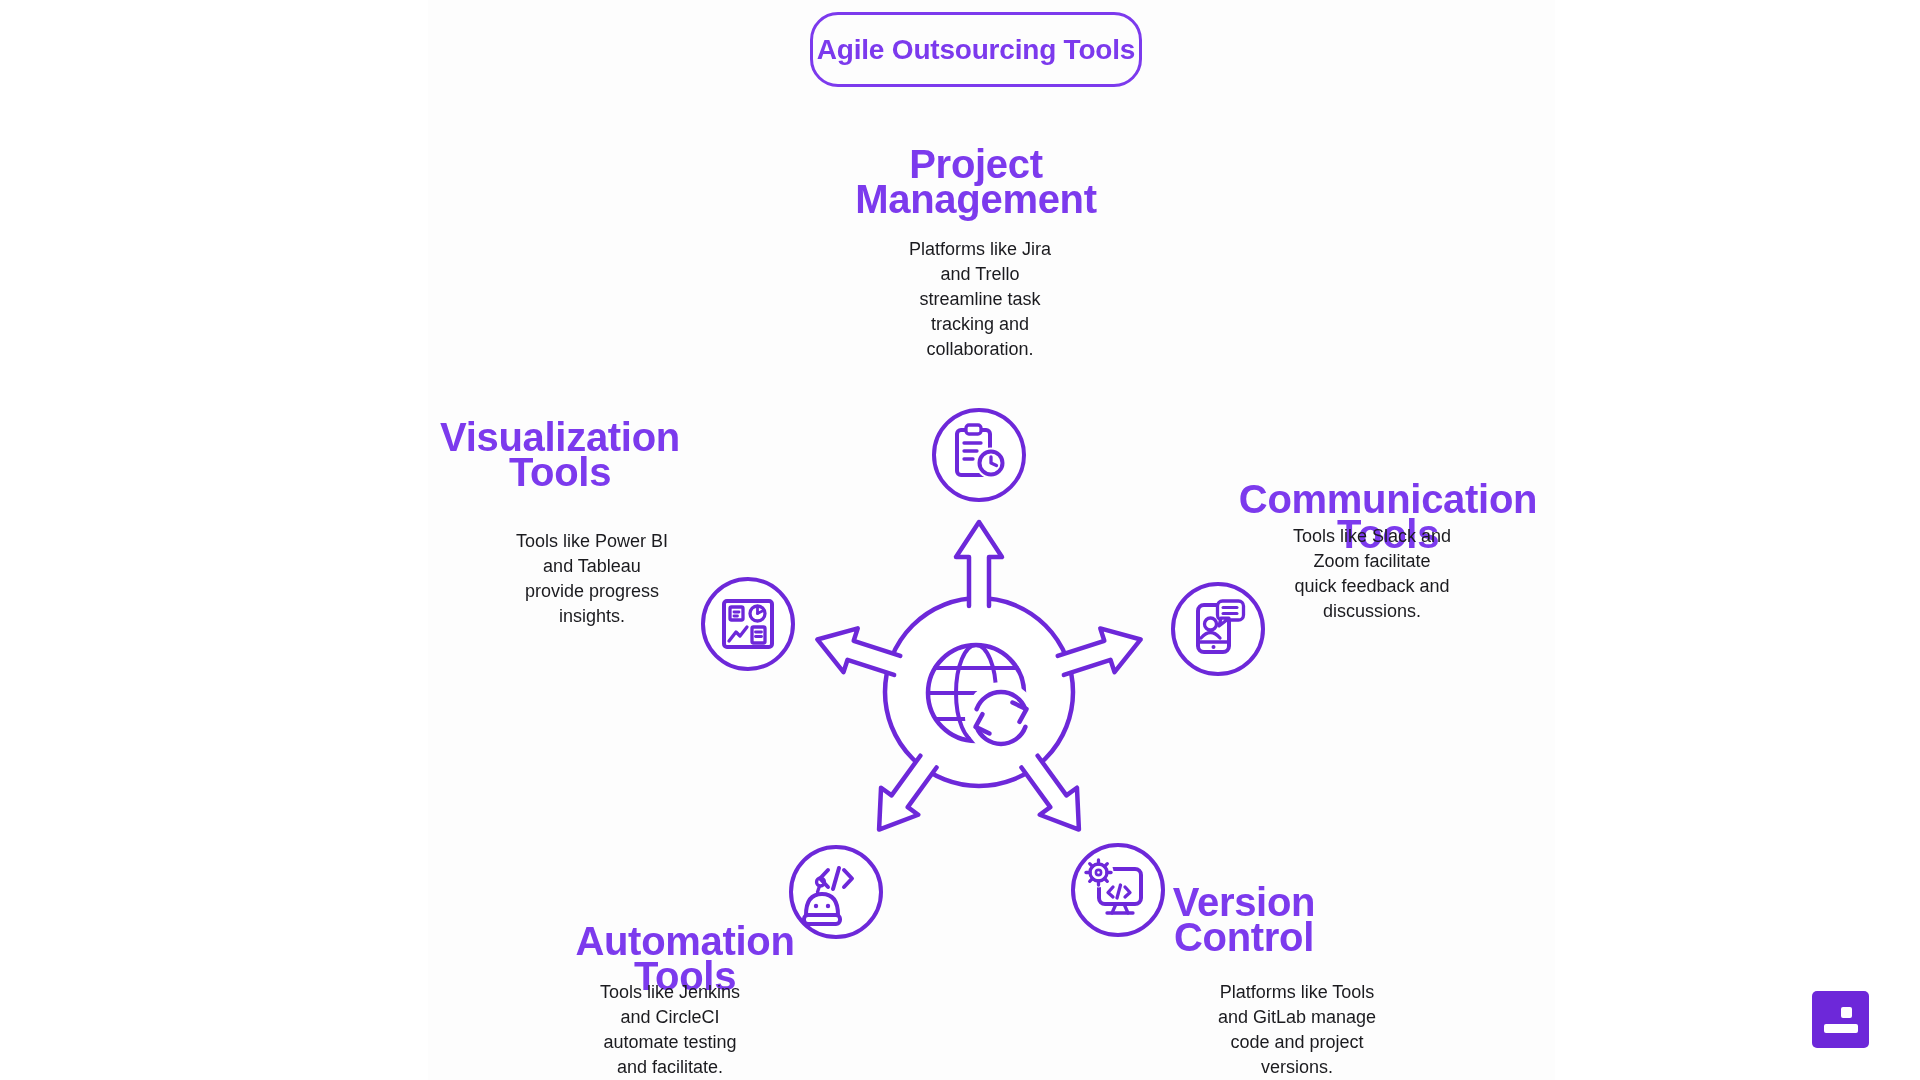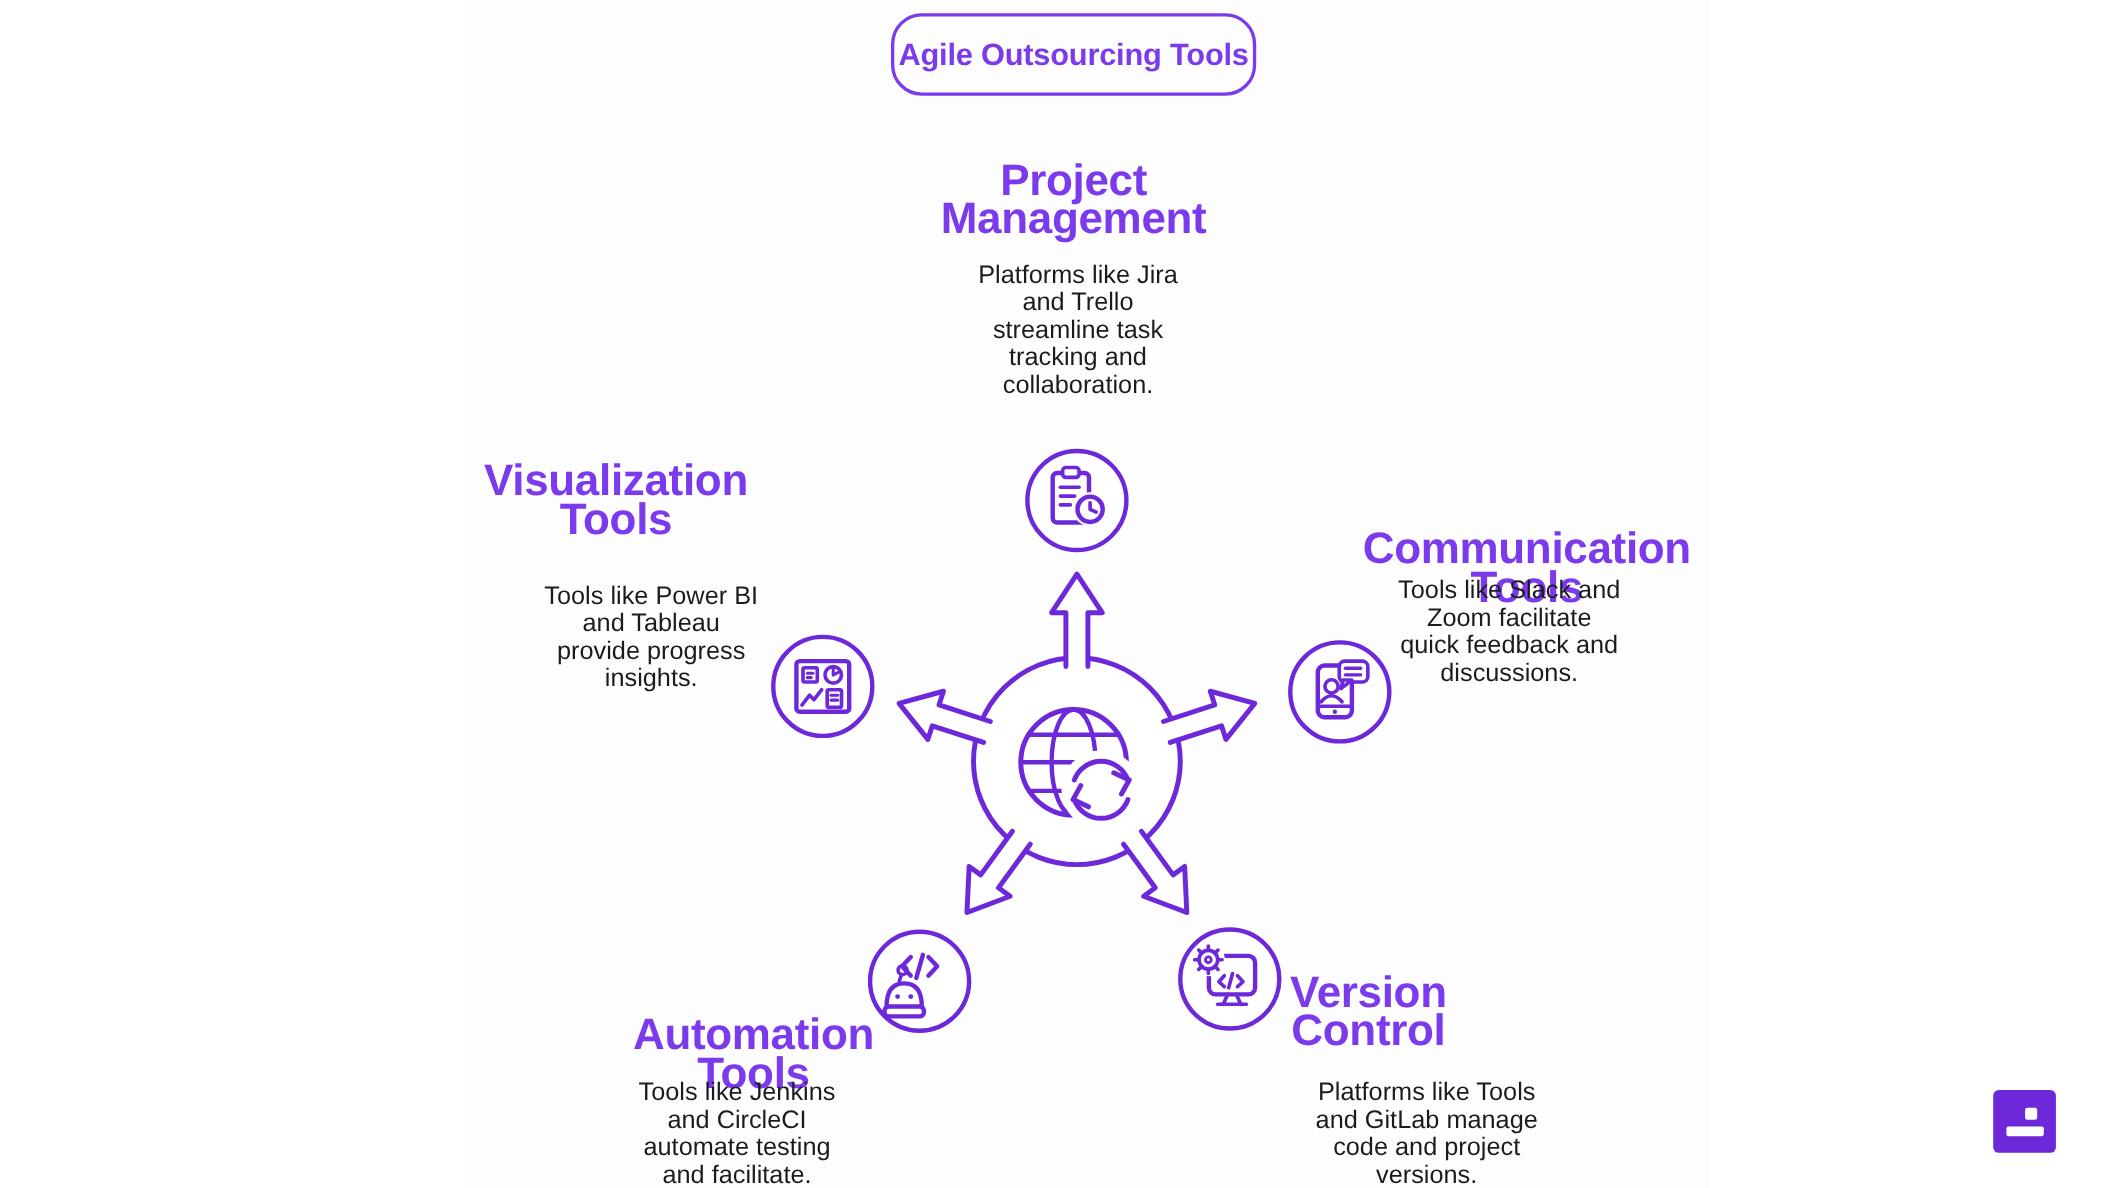--- a/index.html
+++ b/index.html
@@ -15,21 +15,21 @@
     border:3px solid var(--accent);border-radius:28px;
     color:var(--accent);font-size:28px;font-weight:bold;letter-spacing:-0.2px;
     background:transparent;
   }
   .heading{
     position:absolute;width:300px;text-align:center;white-space:pre-line;
     color:var(--accent);font-weight:bold;font-size:40px;line-height:35px;letter-spacing:-0.3px;
   }
   .desc{
     position:absolute;width:300px;text-align:center;white-space:pre-line;
-    color:var(--body_text);font-size:23px;line-height:25px;
+    color:var(--body_text);font-size:18px;line-height:25px;
   }
   #pm-h{left:826px;top:147px;}   #pm-d{left:830px;top:237px;}
   #viz-h{left:410px;top:420px;}  #viz-d{left:442px;top:529px;}
   #comm-h{left:1238px;top:435px;margin-top:47px;}#comm-d{left:1222px;top:524px;}
   #auto-h{left:535px;top:924px;} #auto-d{left:520px;top:980px;}
   #ver-h{left:1094px;top:885px;} #ver-d{left:1147px;top:980px;}
 
   svg{position:absolute;overflow:visible;}
   #hub{left:679px;top:392px;width:600px;height:600px;}
   .icon{width:110px;height:110px;}

